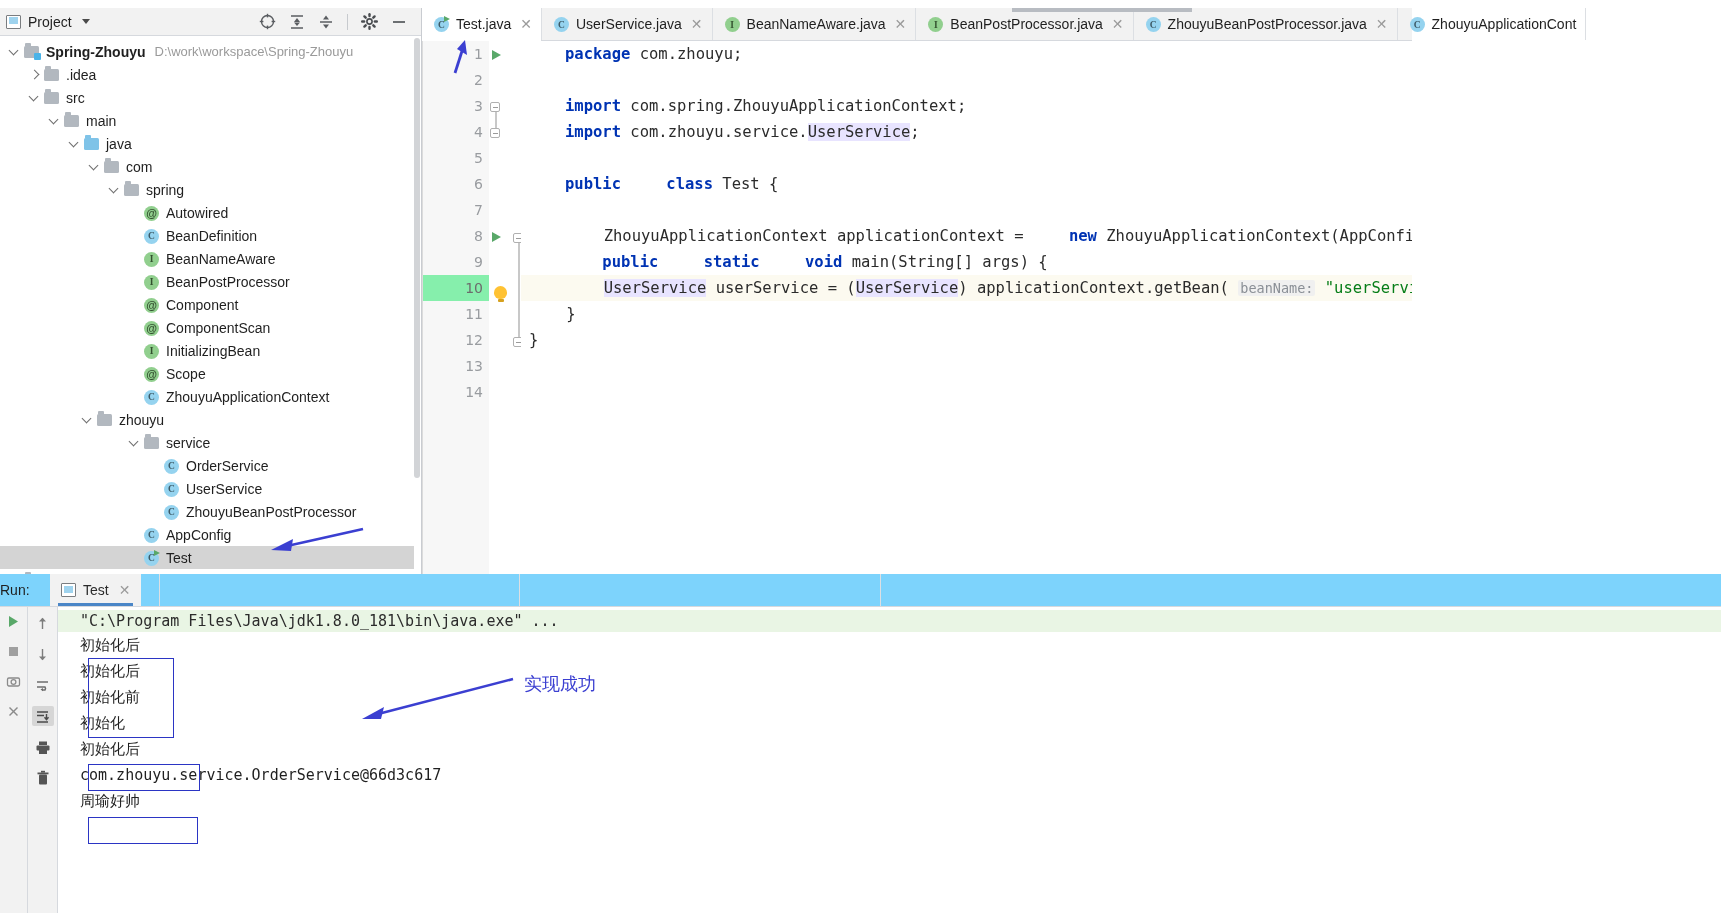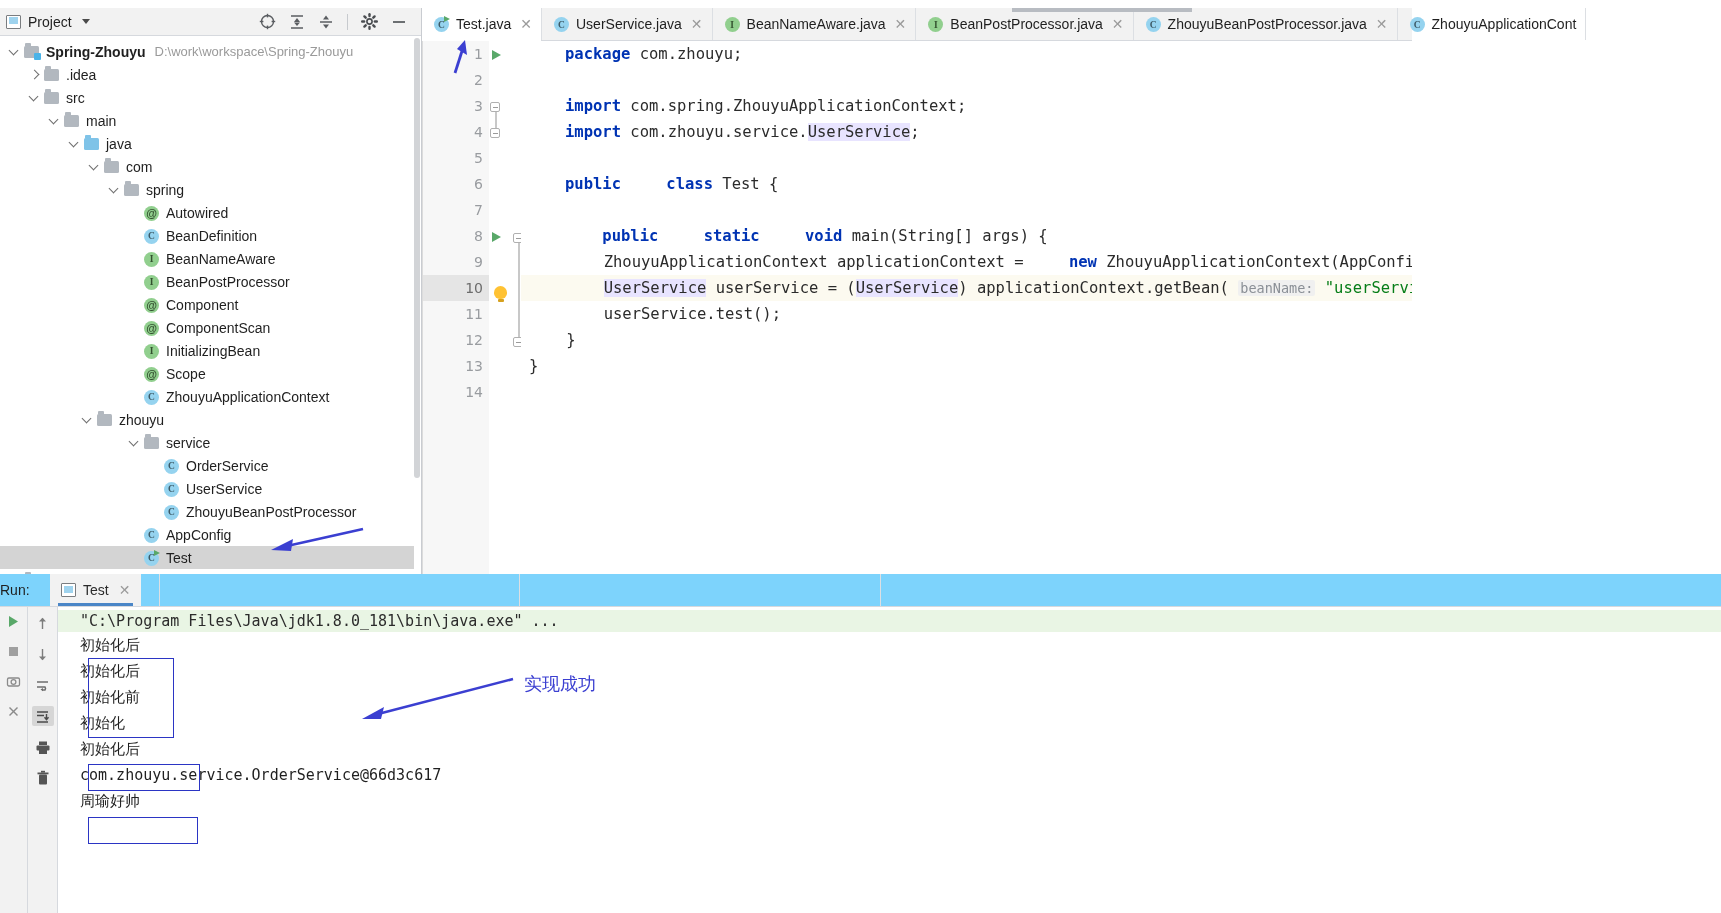--- a/index.html
+++ b/index.html
@@ -84,21 +84,21 @@
   .tab.active::after { content:""; position:absolute; left:0; right:0; bottom:-1px; height:2px; background:#fff; }
   .tab .tabic { width:17px; height:16px; position:relative; flex:0 0 17px; }
   .tabclose { color:#9b9b9b; font-size:14px; margin-left:3px; }
 
   
   .code-wrap { position:absolute; top:33px; left:0; right:0; bottom:0; display:flex;
                font-family:"DejaVu Sans Mono", monospace; font-size:15.5px; }
   .gutter { width:67px; flex:0 0 67px; background:#f7f7f7; position:relative; }
   .gutter .gline { height:26px; text-align:right; padding-right:6px; color:#999ca0;
                    font-size:14px; line-height:26px; font-family:"DejaVu Sans", sans-serif;}
-  .gutter .gline.cur { background:#e5e5e5; color:#6c6c6c; }
+  .gutter .gline.cur { background:#86efac; color:#6c6c6c; }
   .markcol { width:32px; flex:0 0 32px; position:relative; background:#fff; }
   .codecol { flex:1; position:relative; background:#fff; overflow:hidden; }
   .cline { height:26px; line-height:26px; white-space:pre; padding-left:8px; }
   .cline.cur { background:#fcfaf0; }
   .k { color:#0033b3; font-weight:bold;margin-left:36px; }
   .str { color:#067d17; }
   .hl { background:#e8e4ff; }
   .hint { color:#8a8f96; font-size:13.5px; background:#f0f0f0; border-radius:2px; padding:0 2px;}
   .gutter-line { position:absolute; left:0; top:0; bottom:0; width:1px; background:#dcdcdc; }
 
@@ -492,24 +492,23 @@
             </div>
         </div>
         <div class="codecol">
             <div class="cline"><span class="k">package</span> com.zhouyu;</div>
             <div class="cline">&nbsp;</div>
             <div class="cline"><span class="k">import</span> com.spring.ZhouyuApplicationContext;</div>
             <div class="cline"><span class="k">import</span> com.zhouyu.service.<span class="hl">UserService</span>;</div>
             <div class="cline">&nbsp;</div>
             <div class="cline"><span class="k">public</span> <span class="k">class</span> Test {</div>
             <div class="cline">&nbsp;</div>
+            <div class="cline">        ZhouyuApplicationContext applicationContext = <span class="k">new</span> ZhouyuApplicationContext(AppConfig.<span class="k">class</span>);</div>
             <div class="cline">    <span class="k">public</span> <span class="k">static</span> <span class="k">void</span> main(String[] args) {</div>
-            <div class="cline">        ZhouyuApplicationContext applicationContext = <span class="k">new</span> ZhouyuApplicationContext(AppConfig.<span class="k">class</span>);</div>
             <div class="cline cur">        <span class="hl">UserService</span> userService = (<span class="hl">UserService</span>) applicationContext.getBean( <span class="hint">beanName:</span> <span class="str">"userService"</span>);</div>
-            <div class="cline">        userService.test();</div>
             <div class="cline">    }</div>
             <div class="cline">}</div>
             <div class="cline">&nbsp;</div>
           </div>
       </div>
     </div>
 
     <div class="vsep" style="left:1013px; top:0; height:0;"></div>
   </div>
 

